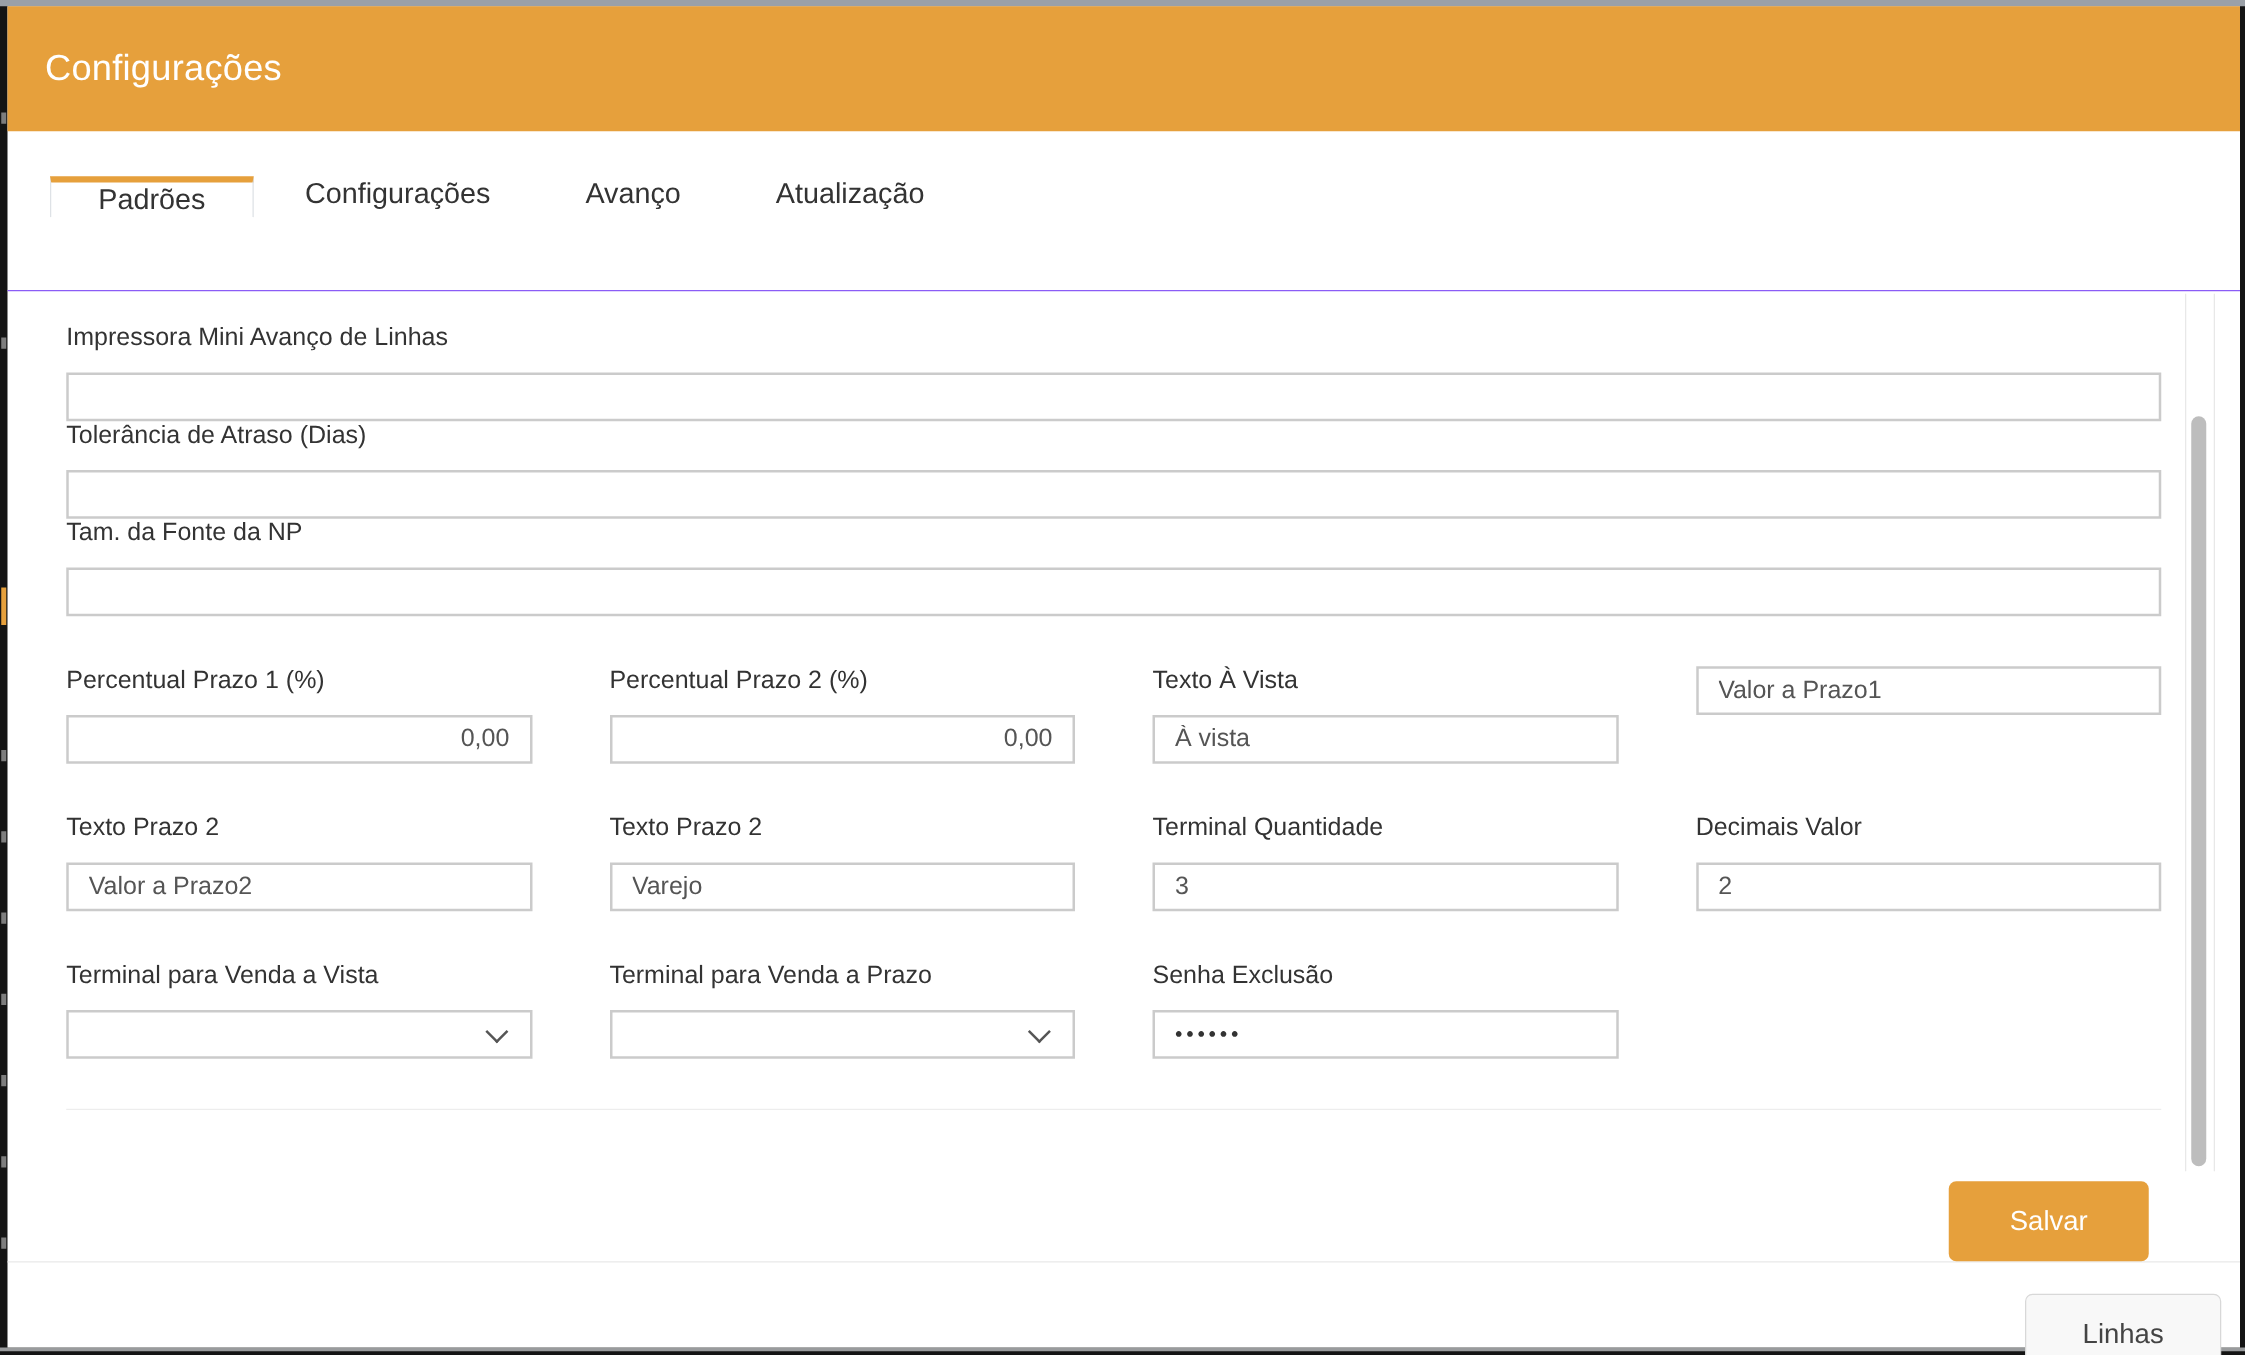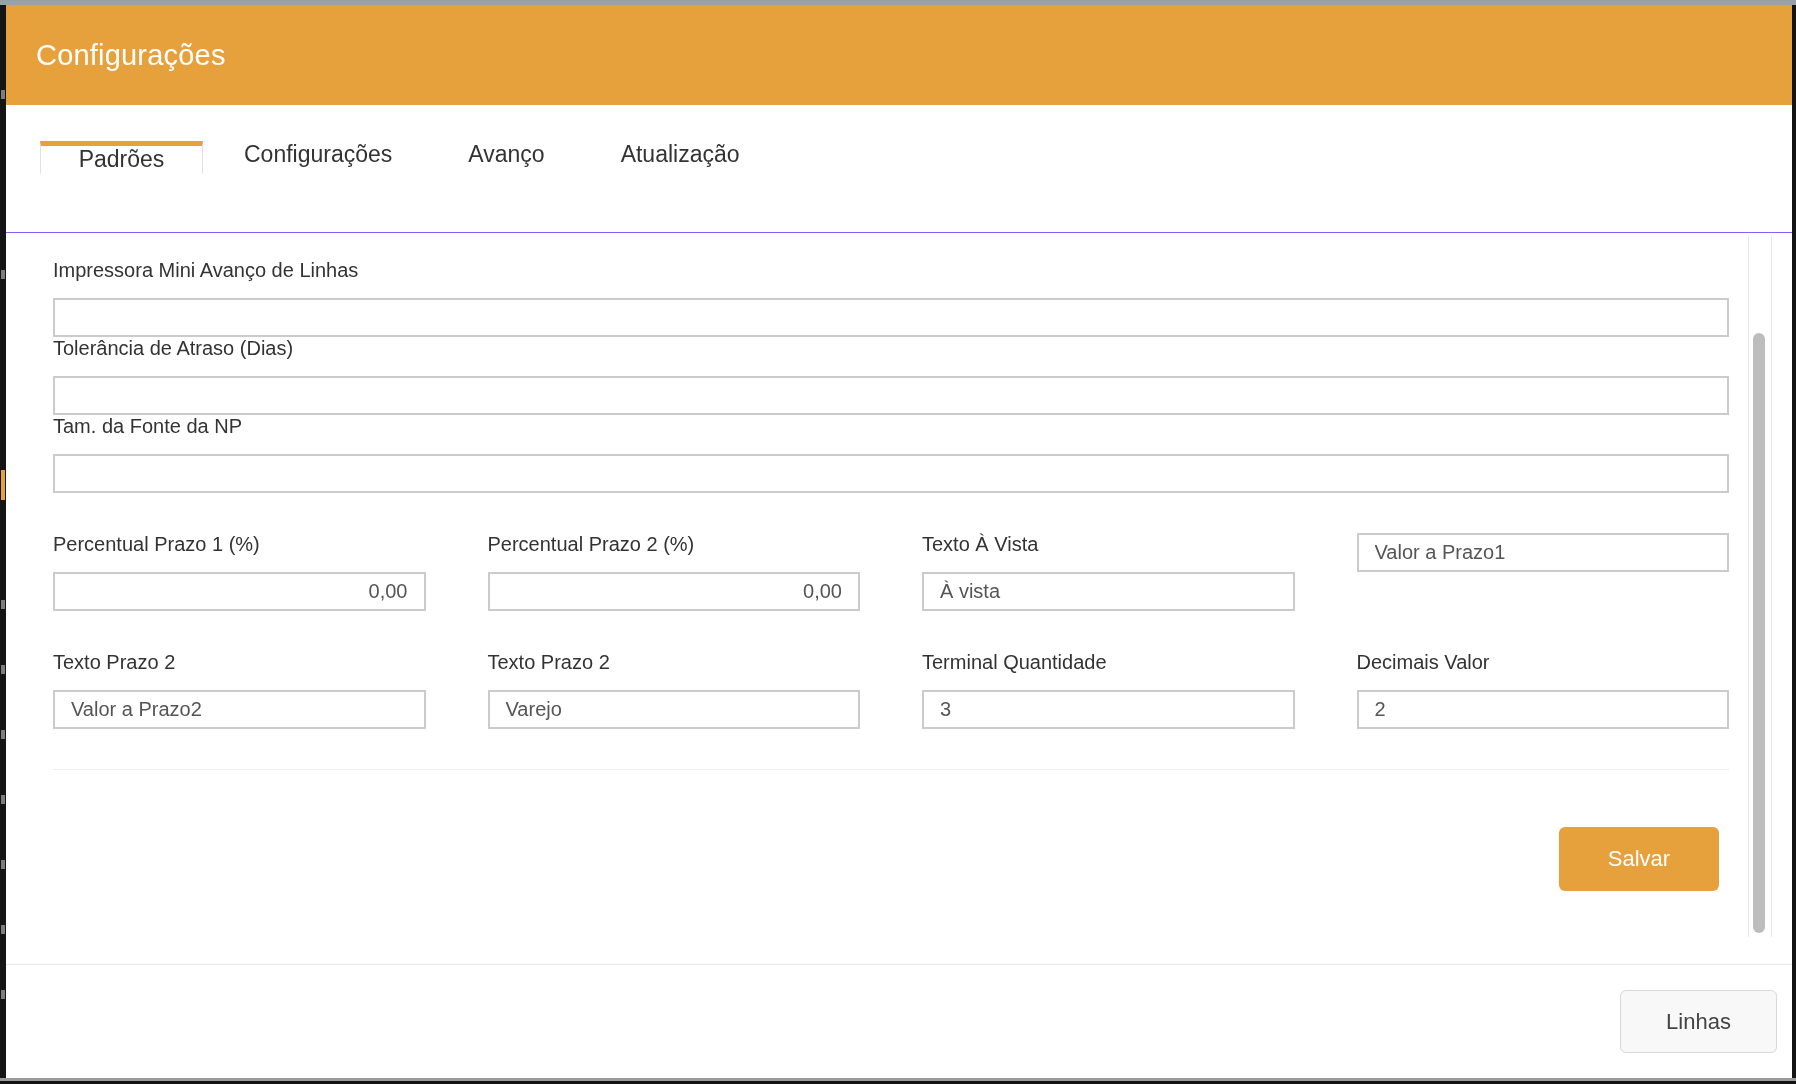--- a/index.html
+++ b/index.html
@@ -124,20 +124,41 @@
         <div class="field">
           <span class="field-label">Terminal Quantidade</span>
           <input type="text" class="text-input" value="3" style="">
         </div>
         <div class="field">
           <span class="field-label">Decimais Valor</span>
           <input type="text" class="text-input" value="2" style="">
         </div>
       </div>
 
+      <div class="form-row cols-4">
+        <div class="field">
+          <span class="field-label">Terminal para Venda a Vista</span>
+          <div class="select-wrap">
+            <input type="text" class="text-input" readonly="" value="" style="">
+            <span class="chevron"></span>
+          </div>
+        </div>
+        <div class="field">
+          <span class="field-label">Terminal para Venda a Prazo</span>
+          <div class="select-wrap">
+            <input type="text" class="text-input" readonly="" value="" style="">
+            <span class="chevron"></span>
+          </div>
+        </div>
+        <div class="field">
+          <span class="field-label">Senha Exclusão</span>
+          <input type="text" class="text-input pw" value="••••••" style="">
+        </div>
+        <div class="field"></div>
+      </div>
 
       <div class="divider"></div>
 
       <div class="save-row">
         <button class="btn-save">Salvar</button>
       </div>
 
       <div class="scroll-track">
         <div class="scroll-thumb"></div>
       </div>

